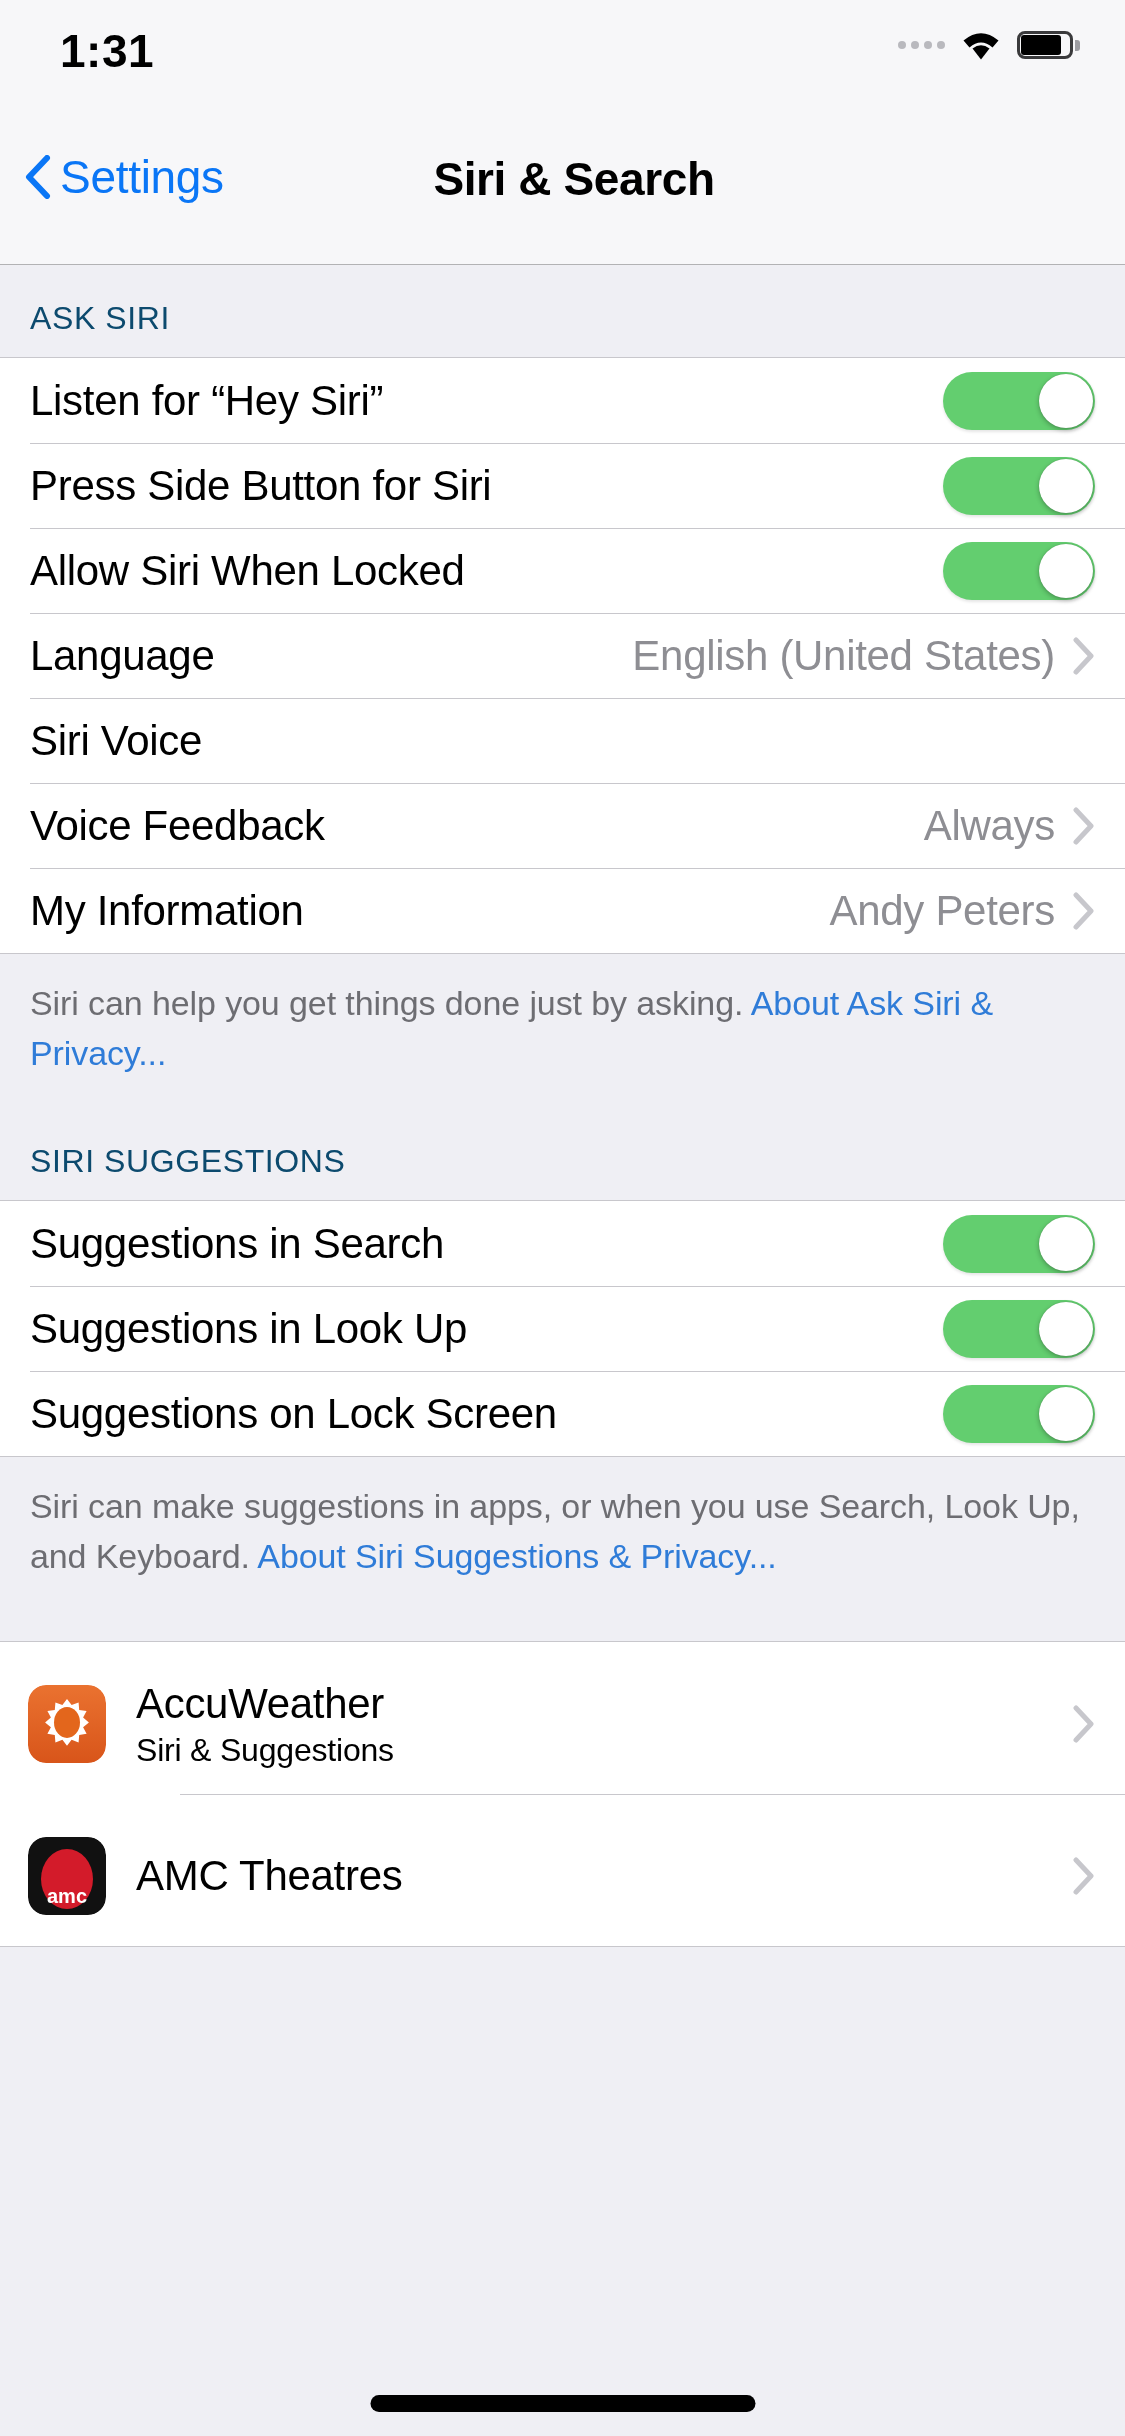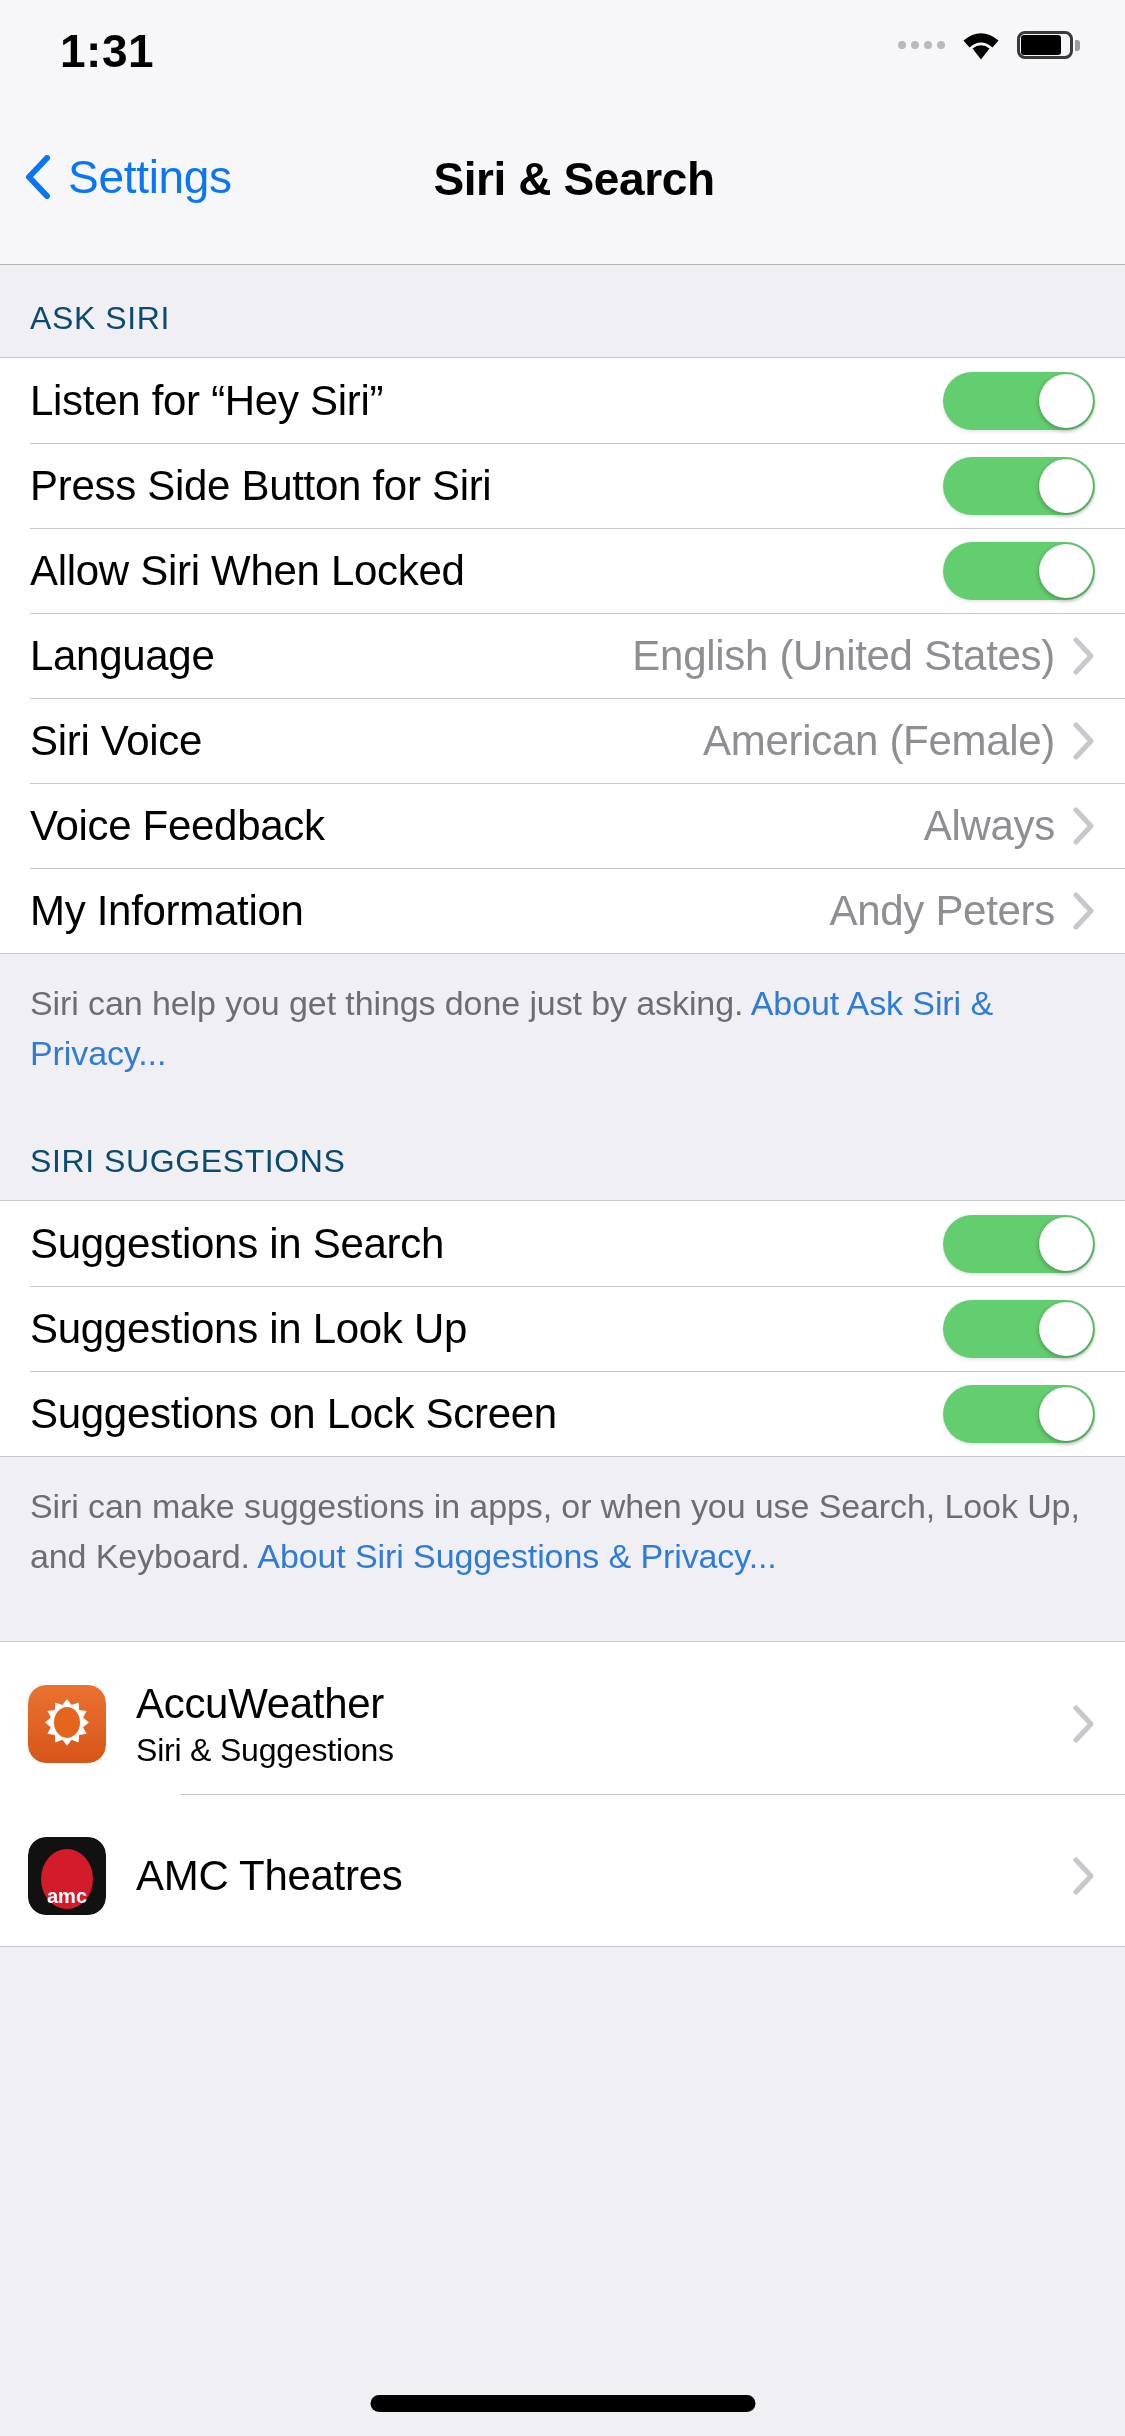--- a/index.html
+++ b/index.html
@@ -42,21 +42,21 @@
     background:#9c9ca1; border-radius:0 3px 3px 0;
   }
 
   
   .navbar {
     position:relative; height:165px; background:#F7F7F9;
     border-bottom:1px solid #B2B2B4;
   }
   .nav-back {
     position:absolute; left:24px; top:50px;
-    display:flex; align-items:center; gap:16px;
+    display:flex; align-items:center; gap:8px;
     color:#0A76F6; cursor:pointer;
   }
   .nav-back .chev {
     width:28px; height:44px; display:block;
   }
   .nav-back .lbl { font-size:46px; font-weight:400; color:#0A76F6; letter-spacing:-0.3px; }
   .nav-title {
     position:absolute; left:0; right:0; top:52px;
     text-align:center; font-size:46px; font-weight:700; color:#000;
     letter-spacing:-0.4px;
@@ -220,26 +220,20 @@
       <span class="row-right">
         <span class="row-value">English (United States)</span>
         <svg class="chevron-right" viewBox="0 0 22 38">
           <path d="M3 3 L18 19 L3 35" fill="none" stroke="#C7C7CC" stroke-width="5" stroke-linecap="round" stroke-linejoin="round"></path>
         </svg>
       </span>
     </div>
 
     <div class="row">
       <span class="row-label">Siri Voice</span>
-      <span class="row-right">
-        <span class="row-value">American (Female)</span>
-        <svg class="chevron-right" viewBox="0 0 22 38">
-          <path d="M3 3 L18 19 L3 35" fill="none" stroke="#C7C7CC" stroke-width="5" stroke-linecap="round" stroke-linejoin="round"></path>
-        </svg>
-      </span>
     </div>
 
     <div class="row">
       <span class="row-label">Voice Feedback</span>
       <span class="row-right">
         <span class="row-value">Always</span>
         <svg class="chevron-right" viewBox="0 0 22 38">
           <path d="M3 3 L18 19 L3 35" fill="none" stroke="#C7C7CC" stroke-width="5" stroke-linecap="round" stroke-linejoin="round"></path>
         </svg>
       </span>

